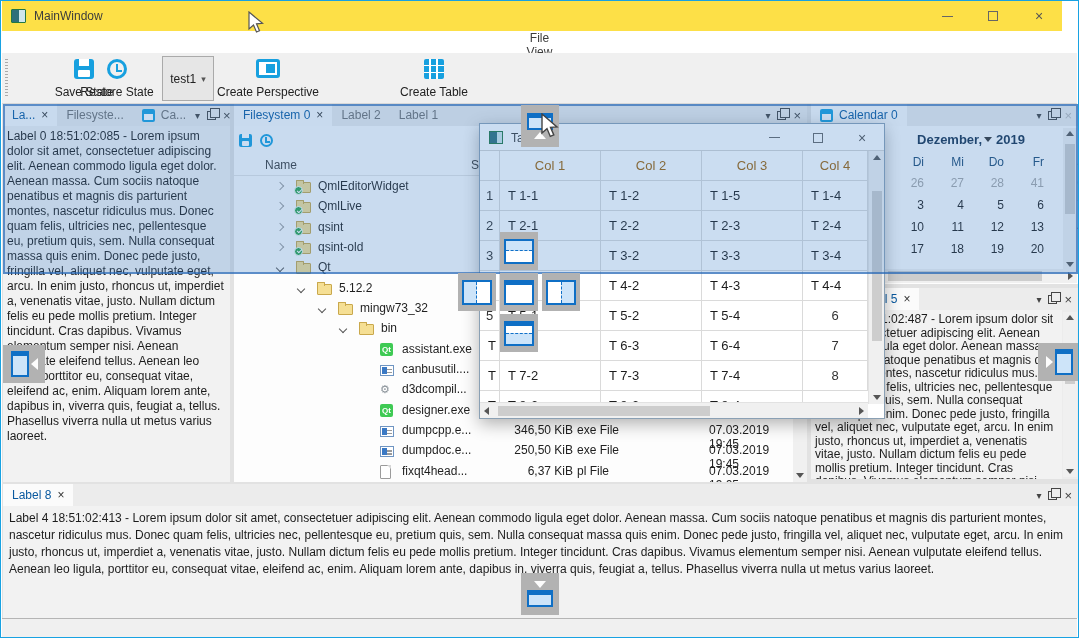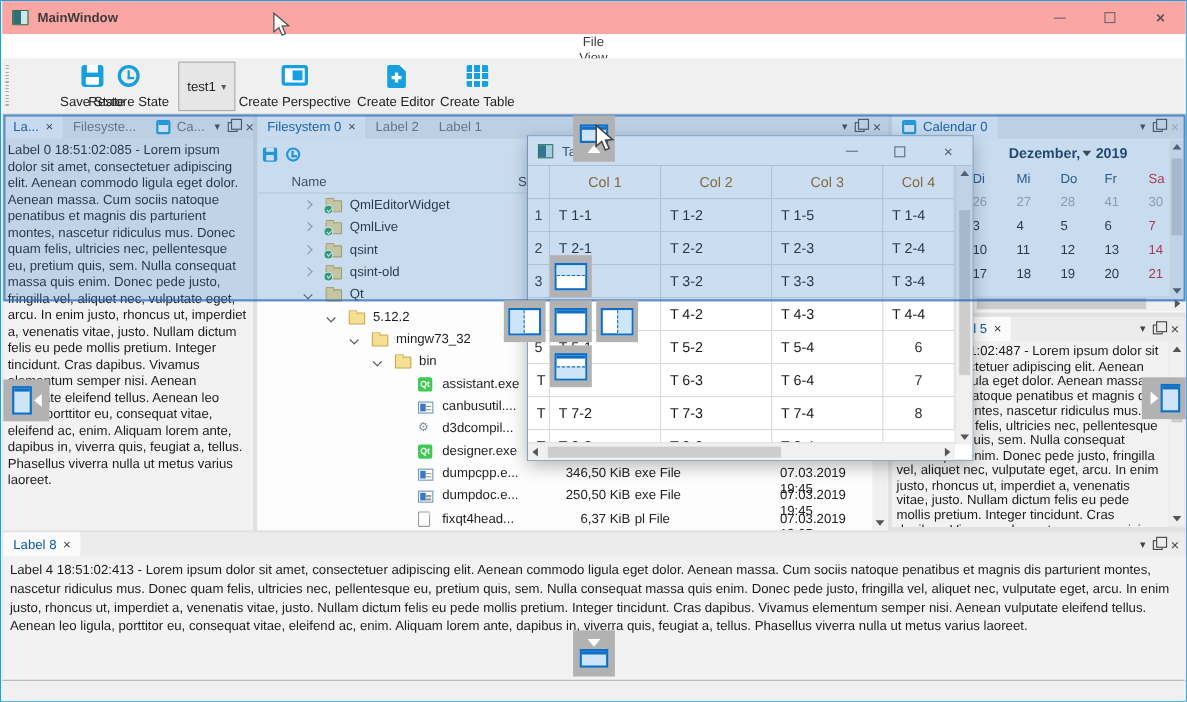--- a/index.html
+++ b/index.html
@@ -3,21 +3,21 @@
 <meta charset="utf-8">
 <style>
   * { box-sizing: border-box; margin: 0; padding: 0; }
   html,body { background:#888; }
   .app {
     position:relative; width:1079px; height:638px;
     background:#fff; border:1px solid #18a2e2; overflow:hidden;
     font-family:"Liberation Sans", sans-serif; font-size:12px; color:#222;
   }
   
-  .titlebar { position:absolute; left:1px; top:0; right:0; height:30px; background:#fca5a5;font-weight:bold; }
+  .titlebar { position:absolute; left:1px; top:0; right:16px; height:30px; background:#fde047; }
   .app-icon { position:absolute; left:9px; top:8px; width:15px; height:14px;
     background:linear-gradient(90deg,#2f6f7a 0 55%, #cfe6ea 55% 100%); border:1px solid #274; border-radius:1px;}
   .title-text { position:absolute; left:32px; top:8px; color:#3c3c3c; font-size:12px; }
   .win-btns { position:absolute; right:0; top:0; height:30px; display:flex; }
   .win-btn { width:46px; height:30px; display:flex; align-items:center; justify-content:center; color:#555; }
   .glyph-min { width:11px; height:1px; background:#666; }
   .glyph-max { width:10px; height:10px; border:1px solid #666; }
   .glyph-x { font-size:14px; color:#555; line-height:1; }
   
   .menubar { position:absolute; left:1px; top:30px; right:1px; height:22px; background:#fff; display:flex; align-items:center;flex-direction:column; }
@@ -104,21 +104,21 @@
   .arr.up { border-bottom:5px solid #555; border-top:none; }
   .arr.down { border-top:5px solid #555; border-bottom:none; }
   .arr.left { border-right:5px solid #555; border-left:none; }
   .arr.right { border-left:5px solid #555; border-right:none; }
   
   .cal-body { background:#fdfdfd; }
   .cal-title { position:absolute; left:30px; top:6px; width:260px; text-align:center; font-weight:bold; font-size:13px; color:#15314f; }
   .cal-title .chev { display:inline-block; width:0; height:0; border:4px solid transparent; border-top:5px solid #333; margin:0 4px -2px 2px; }
   .cal-grid { position:absolute; left:33px; top:25px; width:280px; }
   .cal-row { display:flex; }
-  .cal-cell { width:40px; height:22px; text-align:left; line-height:22px; font-size:12px; color:#1d1d1d; }
+  .cal-cell { width:40px; height:22px; text-align:right; line-height:22px; font-size:12px; color:#1d1d1d; }
   .cal-cell.wd { color:#1c4a73; height:21px; }
   .cal-cell.weekend { color:#cc2222; }
   .cal-cell.muted { color:#a6a6a6; }
   
   .float-win { position:absolute; left:478px; top:122px; width:406px; height:296px; background:#fff;
     border:1px solid #8aa0b4; box-shadow:0 5px 16px rgba(0,0,0,.3); z-index:30; }
   .fw-titlebar { position:absolute; left:0; top:0; right:0; height:27px; background:#fff; border-bottom:1px solid #d5d5d5; }
   .fw-icon { position:absolute; left:9px; top:7px; width:14px; height:13px;
     background:linear-gradient(90deg,#2f6f7a 0 55%, #cfe6ea 55% 100%); border:1px solid #274; }
   .fw-title { position:absolute; left:31px; top:7px; color:#3c3c3c; }
@@ -192,26 +192,20 @@
       <span class="ico-restore"></span>
       <span class="tool-label">Restore State</span>
     </div>
     <div class="combo">
       <span>test1</span>
       <span class="chev">▾</span>
     </div>
     <div class="tool-btn" style="left:216px; width:100px;">
       <span class="ico-persp"></span>
       <span class="tool-label">Create Perspective</span>
-    </div>
-    <div class="tool-btn" style="left:322px; width:72px;">
-      <span class="ico-editor">
-          <span class="plus"></span>
-        </span>
-      <span class="tool-label">Create Editor</span>
     </div>
     <div class="tool-btn" style="left:398px; width:68px;">
       <span class="ico-table"></span>
       <span class="tool-label">Create Table</span>
     </div>
   </div>
 
   <div class="dockbg"></div>
 
   <div class="panel" style="left:2px; top:103px; width:227px; height:378px;">

